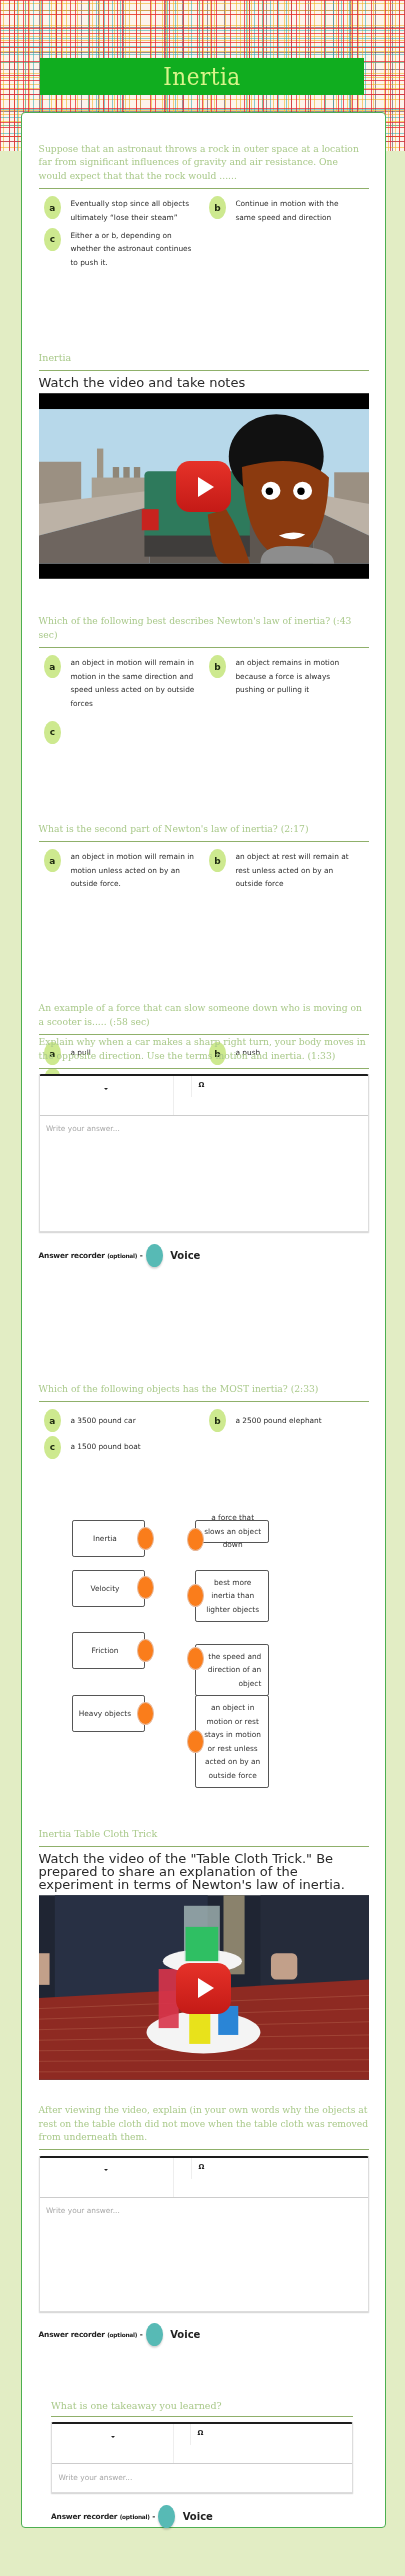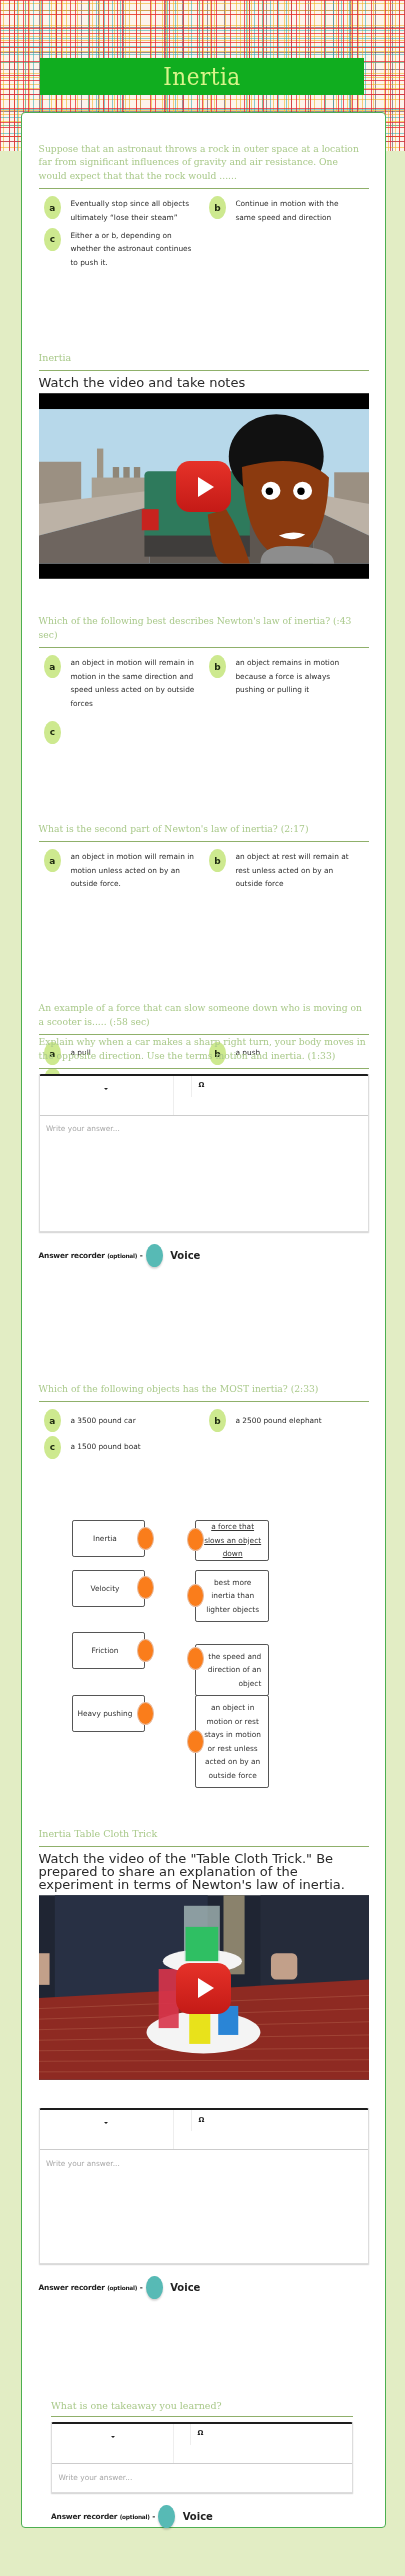--- a/index.html
+++ b/index.html
@@ -240,34 +240,34 @@
       <div class="choice">
           <span class="badge">c</span>
           <span class="choice-text" style="padding-top:4.2px;">a 1500 pound boat</span>
         </div>
     </div>
   </div>
 
   <div class="section" style="top:1387px; height:306px;">
     <div class="m-left" style="top:20px;">Inertia</div>
     <div class="m-dot" style="left:98px; top:27px;"></div>
-    <div class="m-right" style="top:20px; height:41px;text-decoration:underline;">a force that slows an object down</div>
+    <div class="m-right" style="top:20px; height:23px;">a force that slows an object down</div>
     <div class="m-dot" style="left:148px; top:28px;"></div>
 
     <div class="m-left" style="top:70px;">Velocity</div>
     <div class="m-dot" style="left:98px; top:76px;"></div>
     <div class="m-right" style="top:70px; height:52px;">best more inertia than lighter objects</div>
     <div class="m-dot" style="left:148px; top:84px;"></div>
 
     <div class="m-left" style="top:132px;">Friction</div>
     <div class="m-dot" style="left:98px; top:139px;"></div>
     <div class="m-right" style="top:144px; height:52px;text-align:right;">the speed and direction of an object</div>
     <div class="m-dot" style="left:148px; top:147px;"></div>
 
-    <div class="m-left" style="top:195px;">Heavy pushing</div>
+    <div class="m-left" style="top:195px;">Heavy objects</div>
     <div class="m-dot" style="left:98px; top:202px;"></div>
     <div class="m-right" style="top:195px; height:93px;">an object in motion or rest stays in motion or rest unless acted on by an outside force</div>
     <div class="m-dot" style="left:148px; top:230px;"></div>
   </div>
 
   <div class="section" style="top:1714px;">
     <div class="q-title short">Inertia Table Cloth Trick</div>
     <div class="instr">Watch the video of the "Table Cloth Trick."  Be prepared to share an explanation of the experiment in terms of Newton's law of inertia.</div>
     <div class="video" style="height:185px;">
       <svg width="330" height="185" viewBox="0 0 626 350">
@@ -295,20 +295,21 @@
         <rect x="275" y="20" width="68" height="105" fill="#cfe6e0" opacity="0.6"></rect>
         <rect x="278" y="60" width="62" height="65" fill="#2fbf63"></rect>
       </svg>
       <div class="play-btn">
           <div class="play-tri"></div>
         </div>
     </div>
   </div>
 
   <div class="section" style="top:1990px;">
+    <div class="q-title">After viewing the video, explain (in your own words why the objects at rest on the table cloth did not move when the table cloth was removed from underneath them.</div>
     <div class="editor-wrap">
       <div class="editor">
         <div class="toolbar">
           <div class="tb-format">
               <span class="tb-arrow"></span>
             </div>
           <div class="tb-blank"></div>
           <div class="tb-omega">Ω</div>
         </div>
         <textarea class="answer" style="height: 113px;" placeholder="Write your answer..."></textarea>

